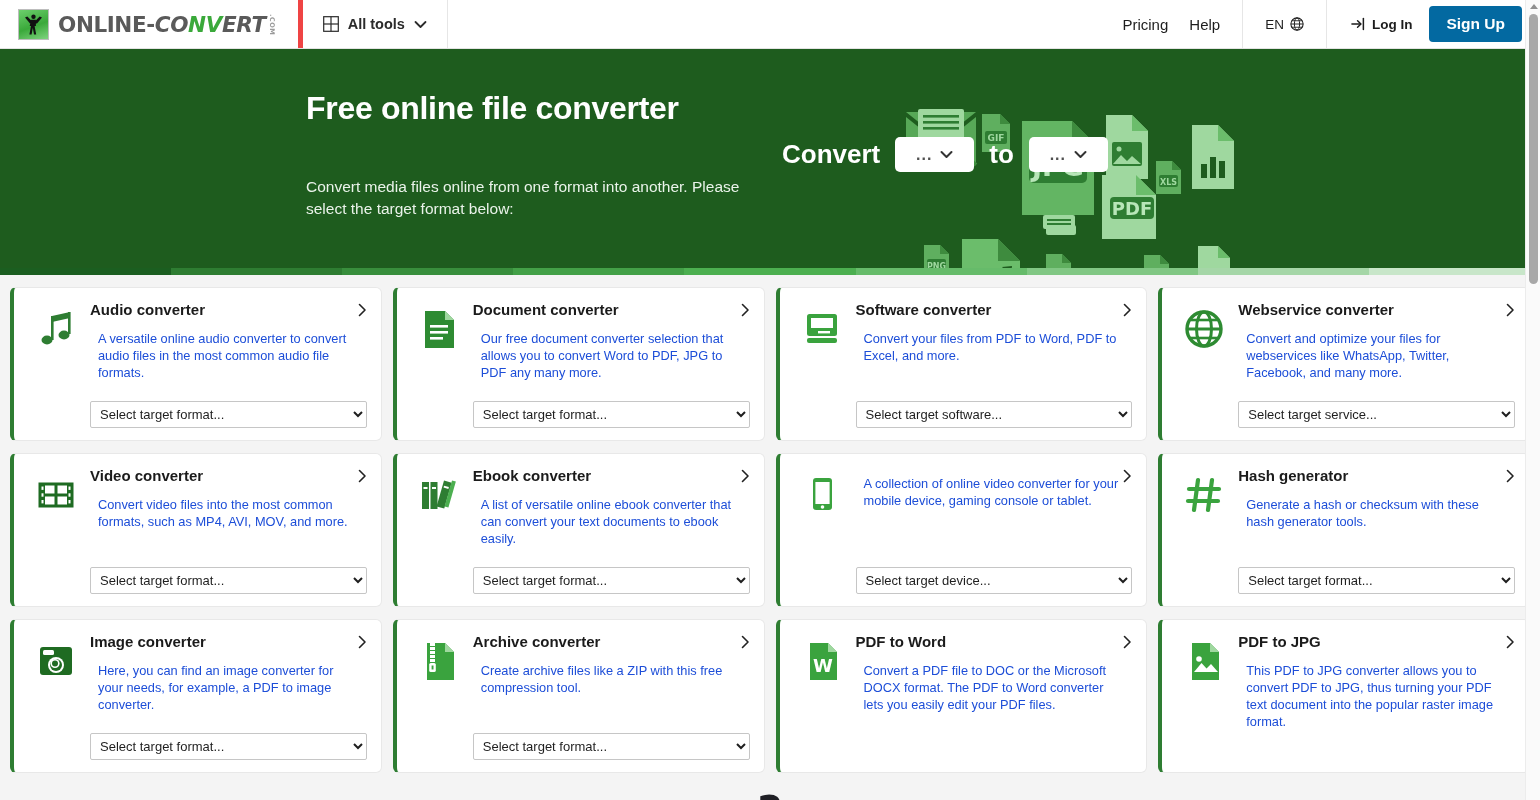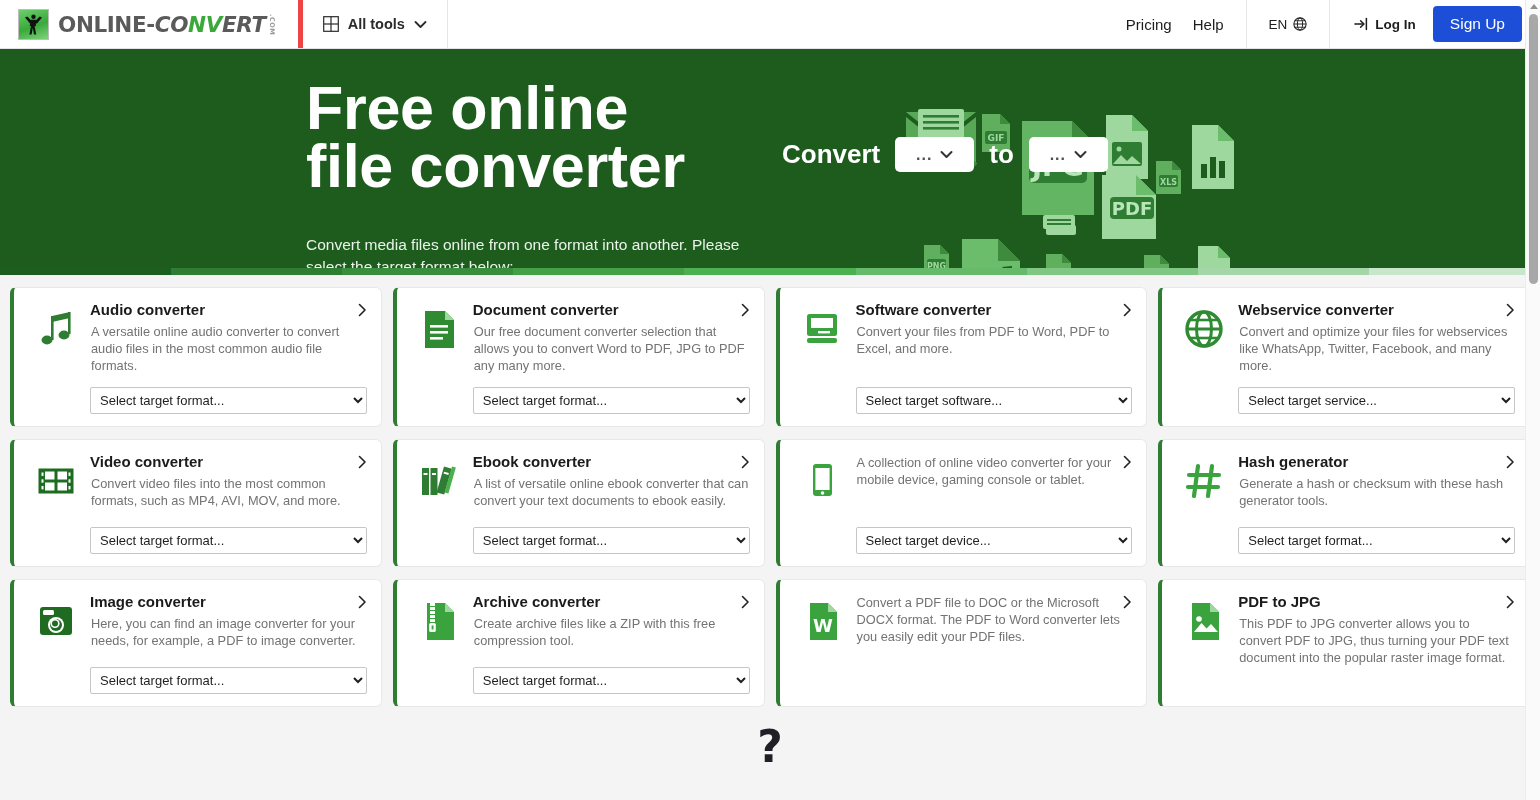--- a/index.html
+++ b/index.html
@@ -87,26 +87,26 @@
     padding: 0 18px 0 24px;
     height: 100%;
   }
   .login-btn {
     display: flex; align-items: center; gap: 6px;
     font-size: 13.5px; color: #1d1d1d; font-weight: 600;
     text-decoration: none; cursor: pointer; white-space: nowrap;
   }
   .login-icon { width: 15px; height: 14px; }
   .signup-btn {
-    background: #1d4ed8;
+    background: #0369a1;
     color: #fff;
     border: none;
     border-radius: 4px;
     font-size: 15.5px;
-    font-weight: 400;
+    font-weight: 700;
     padding: 9px 17px;
     cursor: pointer;
     font-family: "Liberation Sans", sans-serif;
     white-space: nowrap;
   }
 
   
   .hero {
     position: relative;
     height: 226px;
@@ -118,21 +118,21 @@
     height: 100%;
     display: flex;
     z-index: 3;
   }
   .hero-left {
     width: 770px;
     padding: 30px 0 0 306px;
   }
   .hero-title {
     color: #ffffff;
-    font-size: 61px;
+    font-size: 32px;
     line-height: 58px;
     font-weight: 700;
     margin: 0;
     max-width: 420px;
     letter-spacing: -0.3px;
   }
   .hero-sub {
     color: #eaf3ea;
     font-size: 15.5px;
     line-height: 22px;
@@ -220,22 +220,22 @@
   .card-title {
     font-size: 15px;
     font-weight: 700;
     color: #1b1b1b;
     margin: 0 0 3px 0;
     line-height: 18px;
   }
   .card-desc {
     font-size: 12.8px;
     line-height: 17px;
-    color: #737373;
-    margin: 1px;
+    color: #1d4ed8;
+    margin: 8px;
   }
   .card-chev {
     position: absolute;
     right: 0; top: 2px;
     width: 10px; height: 14px;
     color: #222;
   }
   .card-select {
     margin-top: auto;
     padding-top: 12px;
@@ -701,20 +701,21 @@
           <svg viewBox="0 0 44 44">
             <path d="M10 4 h18 l9 9 v28 h-27 z" fill="#3aa33e"></path>
             <path d="M28 4 l9 9 h-9 z" fill="#9fd89f"></path>
             <text x="23" y="33" font-size="18" fill="#ffffff" text-anchor="middle" font-family="DejaVu Sans, sans-serif" font-weight="bold">W</text>
           </svg>
         </div>
         <div class="card-body">
           <svg class="card-chev" viewBox="0 0 10 14">
             <polyline points="2.5,1.5 8,7 2.5,12.5" fill="none" stroke="#222" stroke-width="1.6" stroke-linecap="round" stroke-linejoin="round"></polyline>
           </svg>
+          <h3 class="card-title">PDF to Word</h3>
           <p class="card-desc">Convert a PDF file to DOC or the Microsoft DOCX format. The PDF to Word converter lets you easily edit your PDF files.</p>
         </div>
       </div>
       <div class="card">
         <div class="card-icon">
           <svg viewBox="0 0 44 44">
             <path d="M10 4 h18 l9 9 v28 h-27 z" fill="#3aa33e"></path>
             <path d="M28 4 l9 9 h-9 z" fill="#9fd89f"></path>
             <circle cx="17" cy="20" r="2.8" fill="#ffffff"></circle>
             <path d="M12 33 l7.5 -9 l5 5.5 l4.5 -4.5 l7 8 z" fill="#ffffff"></path>

